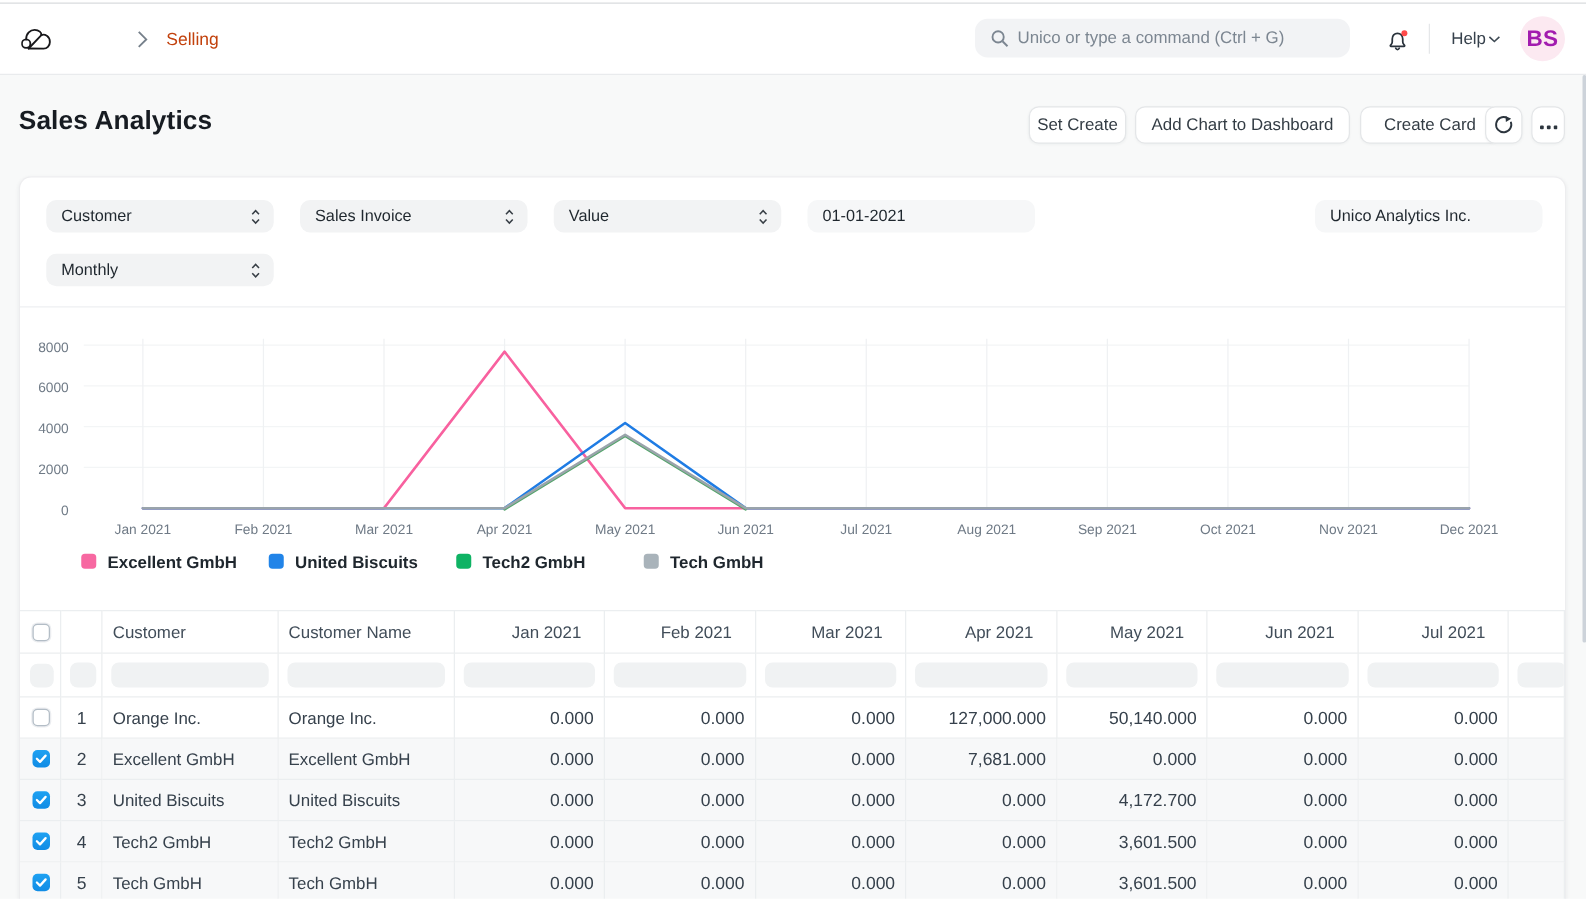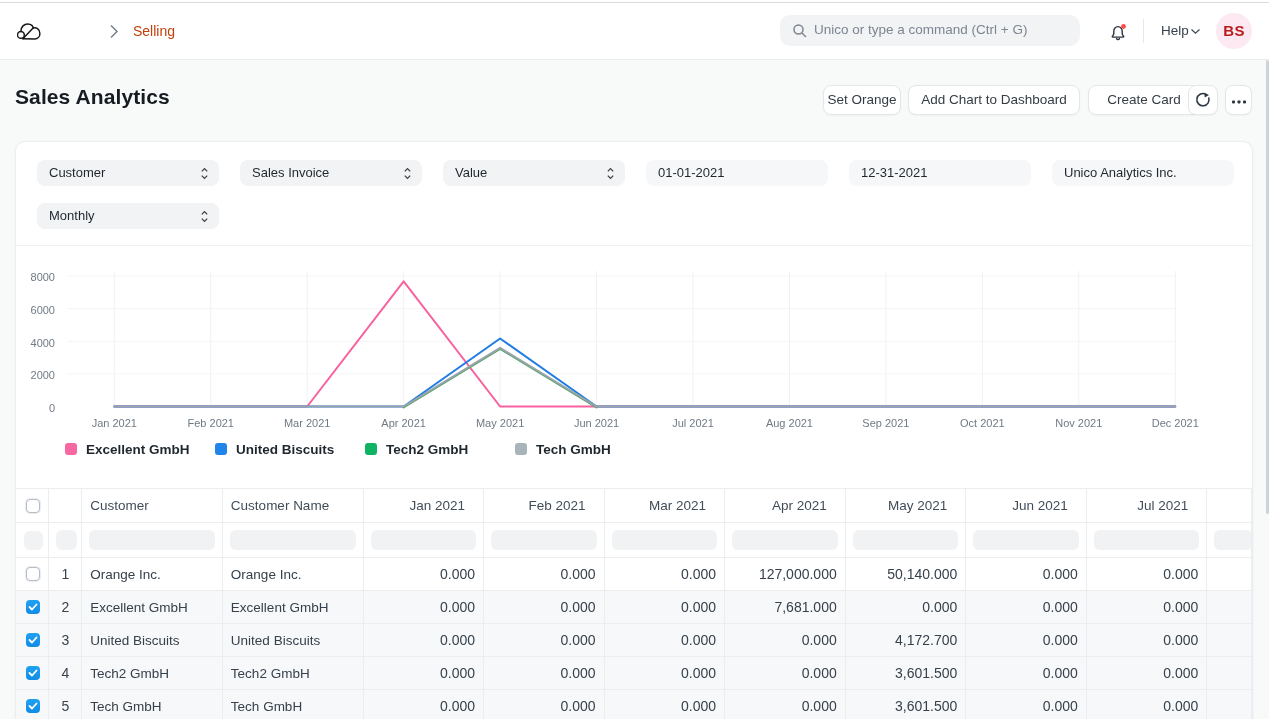--- a/index.html
+++ b/index.html
@@ -9,21 +9,21 @@
 
 #navbar { position:absolute; left:0; top:0; width:1269px; height:60px; background:#fff; border-bottom:1px solid #e9ebed; }
 #topline { position:absolute; left:0; top:2px; width:1269px; height:1px; background:#d9dbde; z-index:5; }
 #crumb-chev { position:absolute; left:109px; top:23px; }
 #crumb { position:absolute; left:133px; top:23px; font-size:14px; color:#c2410c; }
 #search { position:absolute; left:780px; top:15px; width:300px; height:31px; background:#f2f3f5; border-radius:10px; }
 #search-text { position:absolute; left:34px; top:7px; font-size:13.5px; color:#7c8691; }
 #bell { position:absolute; left:1110px; top:24px; }
 #nav-divider { position:absolute; left:1143px; top:19px; width:1px; height:24px; background:#e5e7e9; }
 #help { position:absolute; left:1161px; top:23px; font-size:13.5px; color:#36414c; }
-#avatar { position:absolute; left:1216px; top:13px; width:36px; height:36px; border-radius:50%; background:#fce9f1; color:#b91c1c; font-size:15px; font-weight:bold; text-align:center; line-height:36px; letter-spacing:0.3px; }
+#avatar { position:absolute; left:1216px; top:13px; width:36px; height:36px; border-radius:50%; background:#fce9f1; color:#a21caf; font-size:18px; font-weight:bold; text-align:center; line-height:36px; letter-spacing:0.3px; }
 
 
 #pagehead-title { position:absolute; left:15px; top:85px; font-size:21px; font-weight:700; color:#171c22; letter-spacing:0.1px; }
 .btn { position:absolute; top:85px; height:30px; background:#fff; border:1px solid #e4e6e8; border-radius:8px; font-size:13.5px; color:#333c44; text-align:center; line-height:28px; box-shadow:0 1px 2px rgba(25,39,52,0.04); }
 
 
 #card { position:absolute; left:15px; top:141px; width:1238px; height:600px; background:#fff; border:1px solid #ededef; border-bottom:none; border-radius:10px 10px 0 0; overflow:hidden; box-shadow:0 1px 3px rgba(25,39,52,0.05); }
 
 
 .sel, .inp { position:absolute; height:26px; width:182px; border-radius:8px; font-size:13px; color:#1f272e; line-height:26px; padding-left:12px; }
@@ -89,21 +89,21 @@
   </svg>
   <div id="nav-divider"></div>
   <div id="help">Help</div>
   <svg style="position:absolute;left:1190px;top:28px" width="11" height="7" viewBox="0 0 11 7">
       <path d="M1.5 1.5 L5.5 5.2 L9.5 1.5" fill="none" stroke="#3f4a54" stroke-width="1.3"></path>
     </svg>
   <div id="avatar">BS</div>
 </div>
 
 <div id="pagehead-title">Sales Analytics</div>
-<div class="btn" style="left:823px; width:78px;">Set Orange</div>
+<div class="btn" style="left:823px; width:78px;">Set Create</div>
 <div class="btn" style="left:908px; width:172px;">Add Chart to Dashboard</div>
 <div class="btn" style="left:1088px; width:112px;">Create Card</div>
 <div class="btn" style="left:1188px; width:30px;">
   <svg style="margin-top:6px" width="16" height="16" viewBox="0 0 16 16">
       <path d="M13.6 5.4 A6.1 6.1 0 1 1 10.6 2.2" fill="none" stroke="#2c353e" stroke-width="1.5"></path>
       <path d="M9.4 0.7 L14.0 3.0 L9.7 5.6 Z" fill="#2c353e"></path>
     </svg>
 </div>
 <div class="btn" style="left:1225px; width:27px;">
   <svg style="margin-top:12px" width="14" height="4" viewBox="0 0 14 4">
@@ -120,21 +120,20 @@
       </svg></div>
   <div class="sel" style="left:224px; top:18px;">Sales Invoice<svg class="caret" width="9" height="13" viewBox="0 0 9 13">
         <path d="M1.8 4.4 L4.5 1.6 L7.2 4.4" fill="none" stroke="#383f46" stroke-width="1.25"></path>
         <path d="M1.8 8.6 L4.5 11.4 L7.2 8.6" fill="none" stroke="#383f46" stroke-width="1.25"></path>
       </svg></div>
   <div class="sel" style="left:427px; top:18px;">Value<svg class="caret" width="9" height="13" viewBox="0 0 9 13">
         <path d="M1.8 4.4 L4.5 1.6 L7.2 4.4" fill="none" stroke="#383f46" stroke-width="1.25"></path>
         <path d="M1.8 8.6 L4.5 11.4 L7.2 8.6" fill="none" stroke="#383f46" stroke-width="1.25"></path>
       </svg></div>
   <div class="inp" style="left:630px; top:18px;">01-01-2021</div>
-  <div class="inp" style="left:833px; top:18px;">12-31-2021</div>
   <div class="inp" style="left:1036px; top:18px;">Unico Analytics Inc.</div>
   <div class="sel" style="left:21px; top:61px;">Monthly<svg class="caret" width="9" height="13" viewBox="0 0 9 13">
         <path d="M1.8 4.4 L4.5 1.6 L7.2 4.4" fill="none" stroke="#383f46" stroke-width="1.25"></path>
         <path d="M1.8 8.6 L4.5 11.4 L7.2 8.6" fill="none" stroke="#383f46" stroke-width="1.25"></path>
       </svg></div>
   <div id="filt-sep"></div>
 
   <svg id="chart" width="1238" height="243" viewBox="0 0 1238 243">
     <line x1="51" y1="128.9" x2="1159.3" y2="128.9" stroke="#f3f5f6" stroke-width="1"></line>
     <line x1="51" y1="96.3" x2="1159.3" y2="96.3" stroke="#f3f5f6" stroke-width="1"></line>

